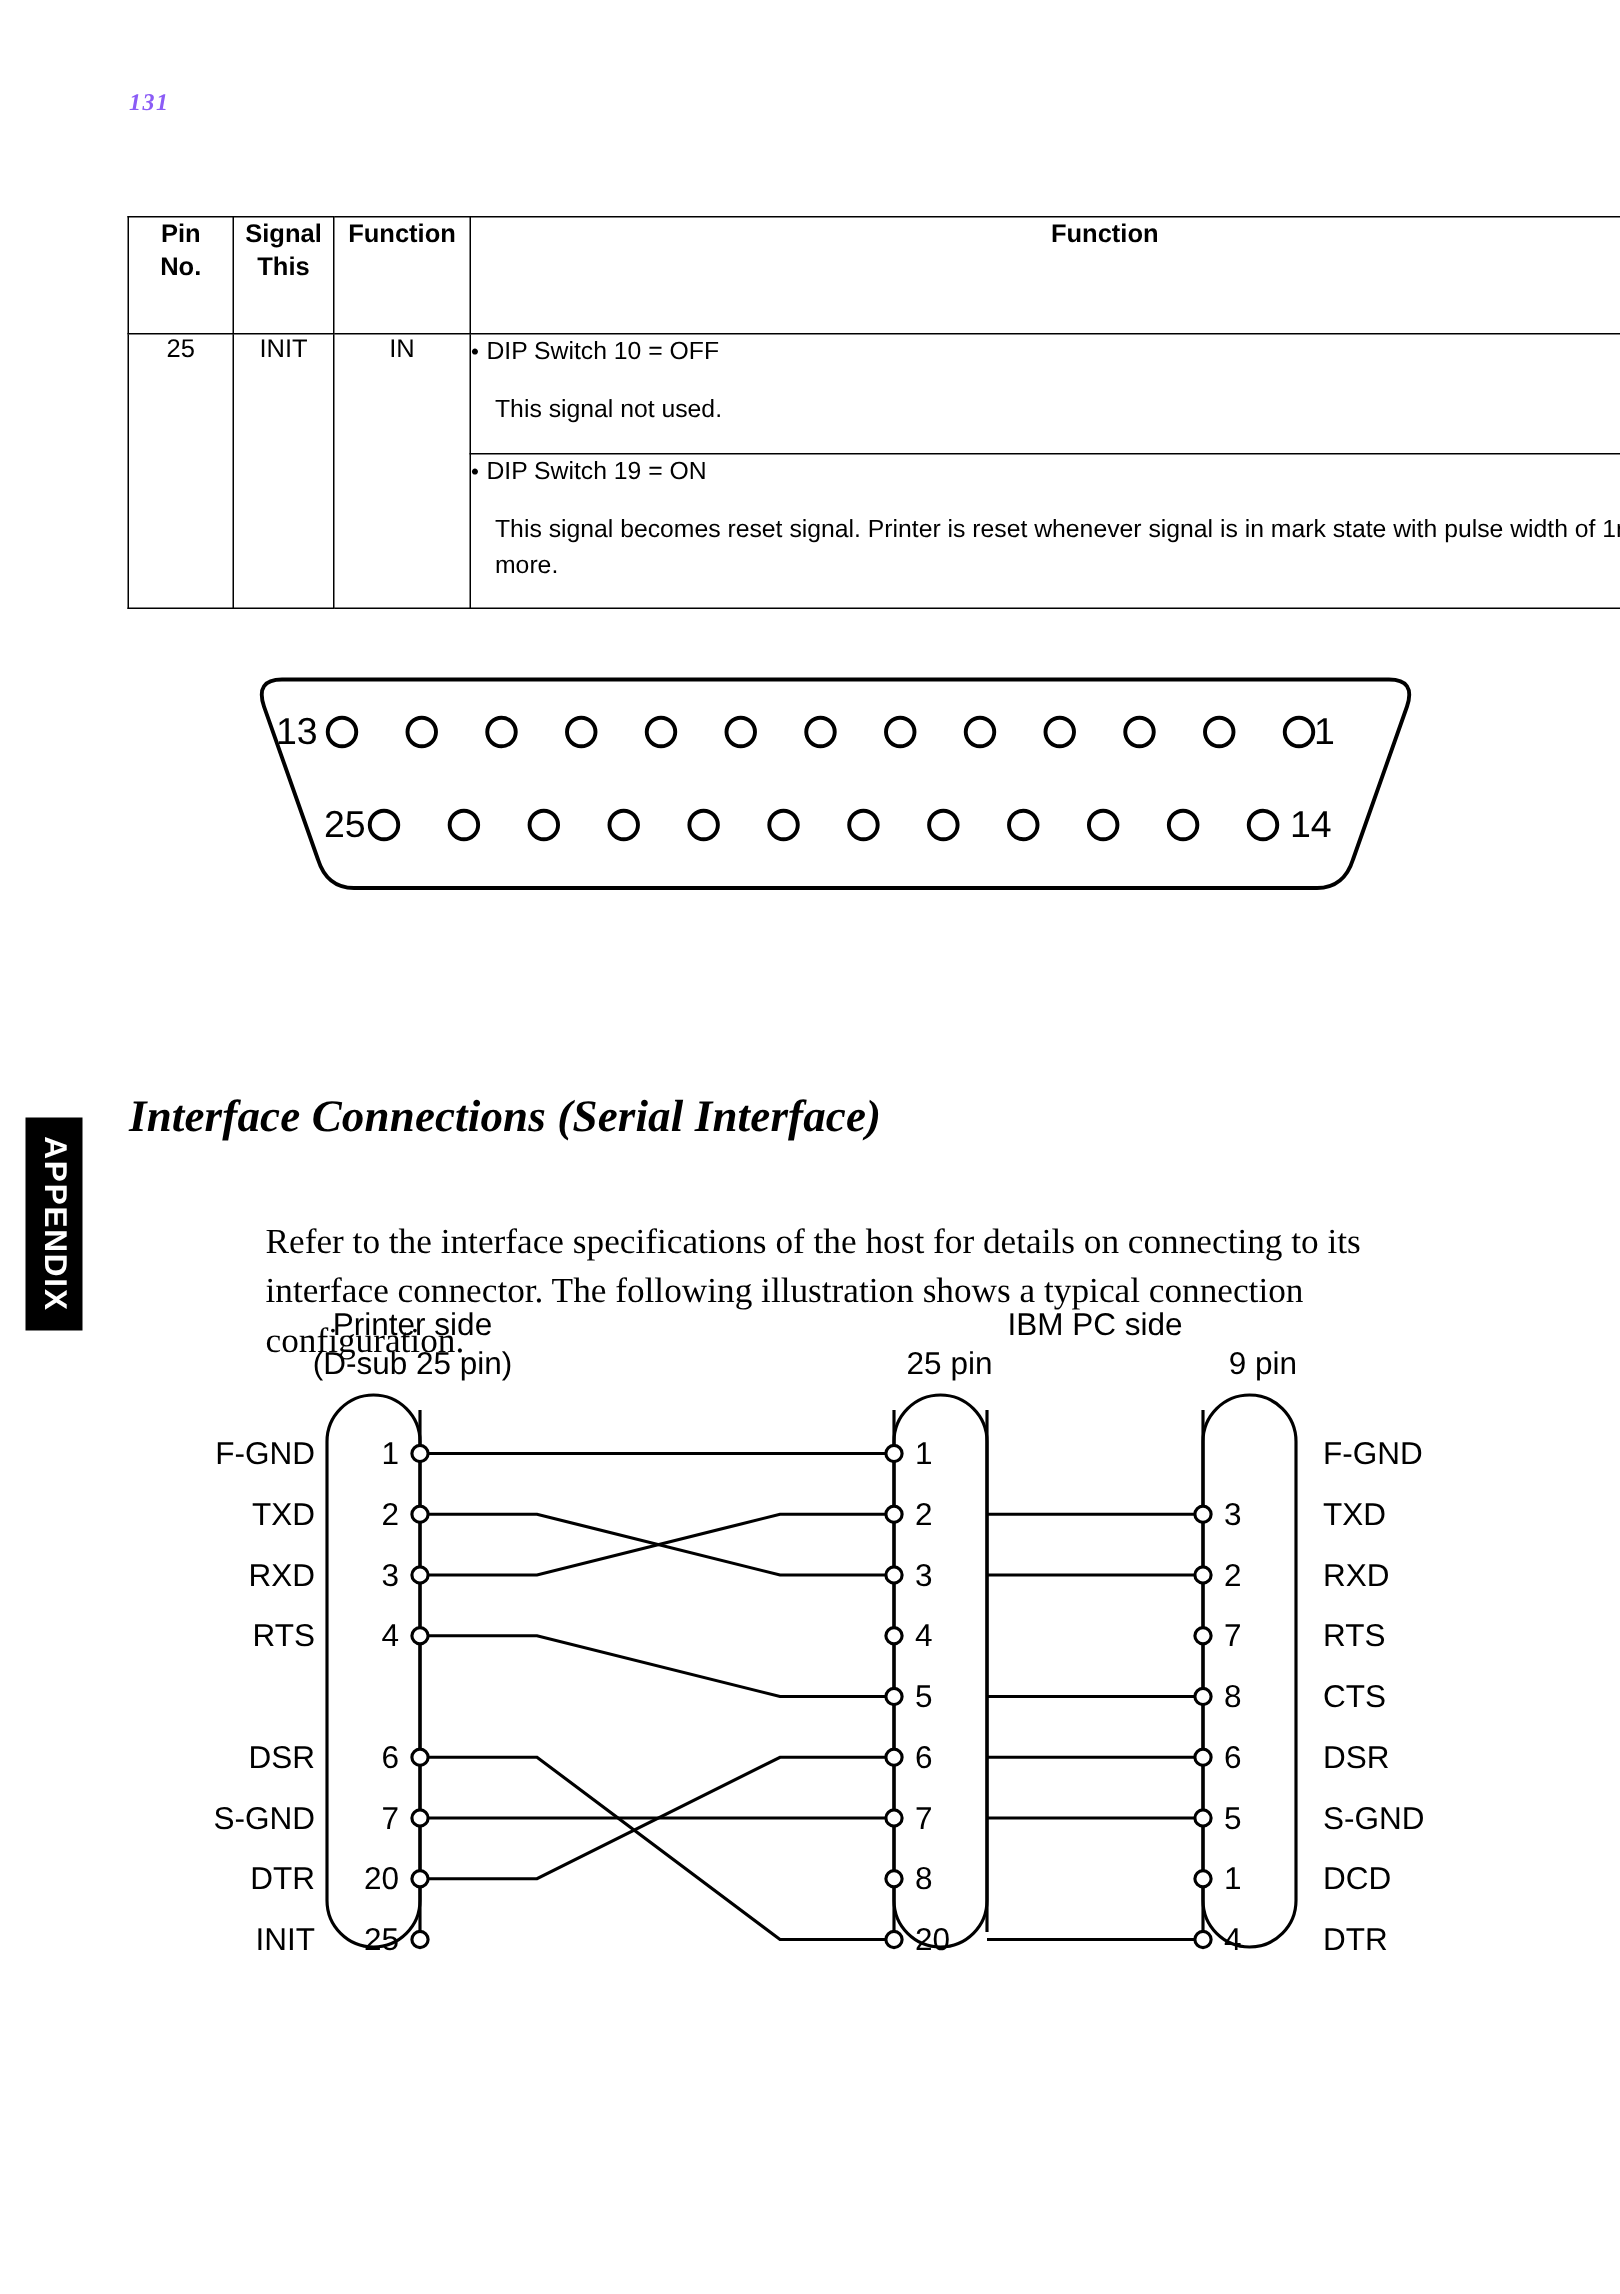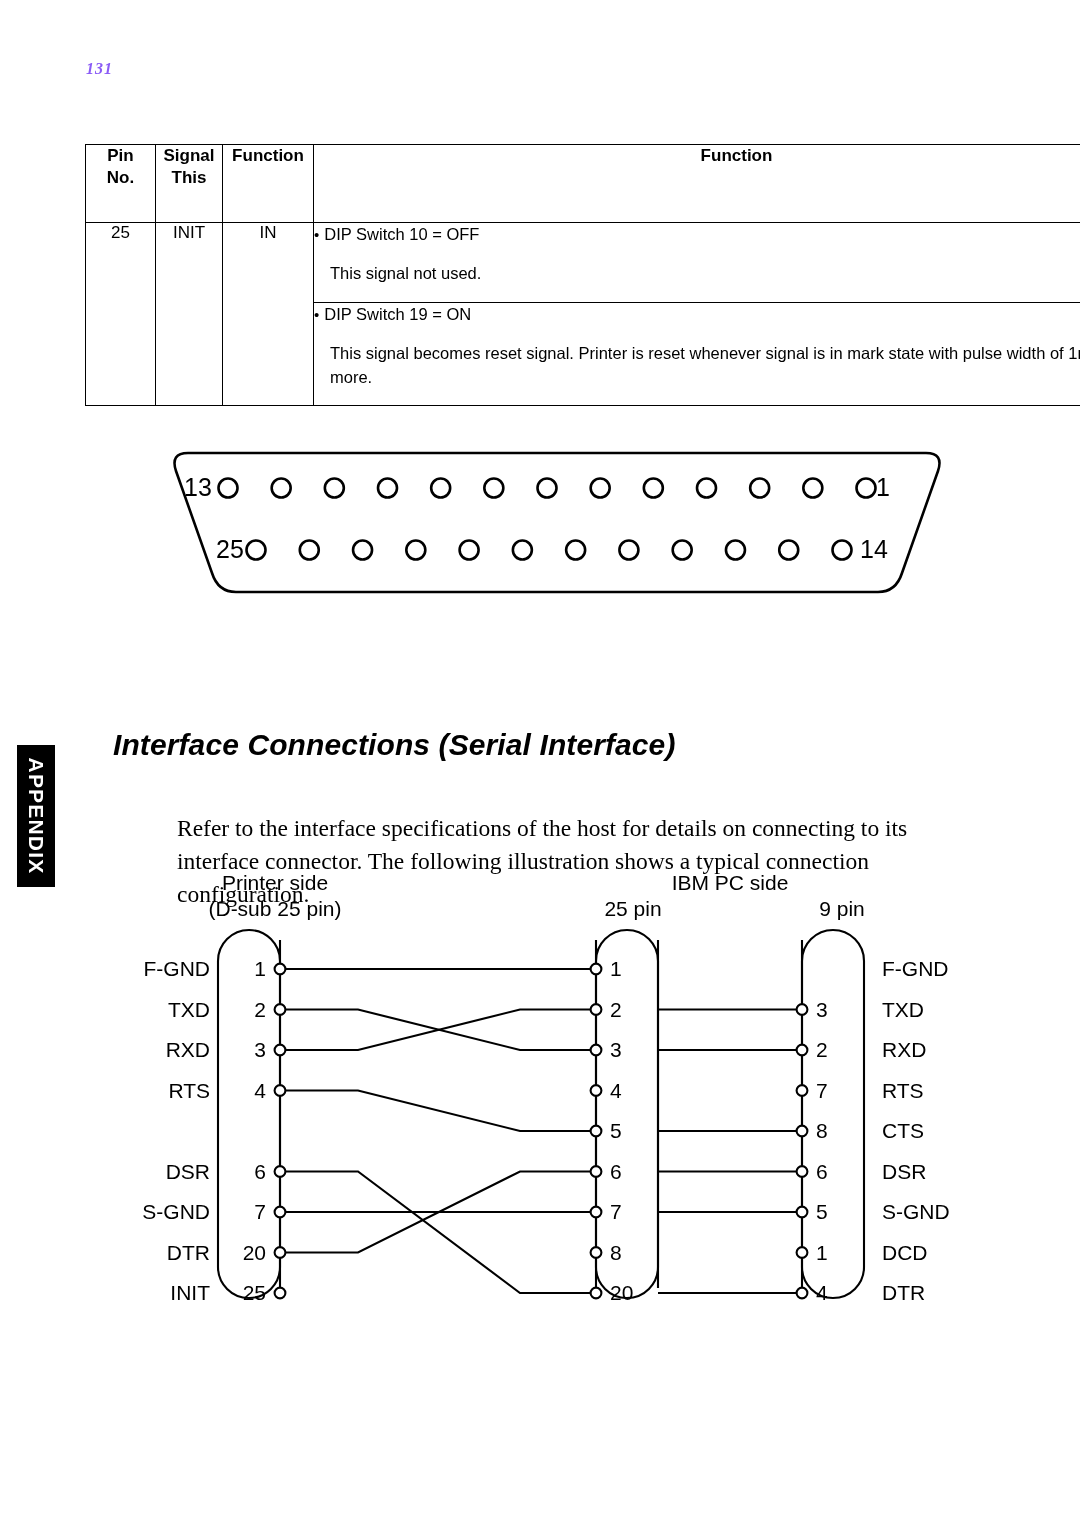--- a/index.html
+++ b/index.html
@@ -109,27 +109,26 @@
     font-size: 21px;
     font-weight: bold;
     letter-spacing: 1.2px;
   }
 
   
   #section-heading {
     position: absolute;
     left: 86px;
     top: 708px;
-    font-family: Liberation Sans, sans-serif;
+    font-family: Liberation Serif, serif;
     font-style: italic;
     font-weight: bold;
     font-size: 30px;
     letter-spacing: 0.1px;
     white-space: nowrap;
-    margin-left: 27px;
   }
 
   
   #intro-paragraph {
     position: absolute;
     left: 177px;
     top: 788px;
     width: 808px;
     font-family: "Liberation Serif", serif;
     font-size: 23.5px;

